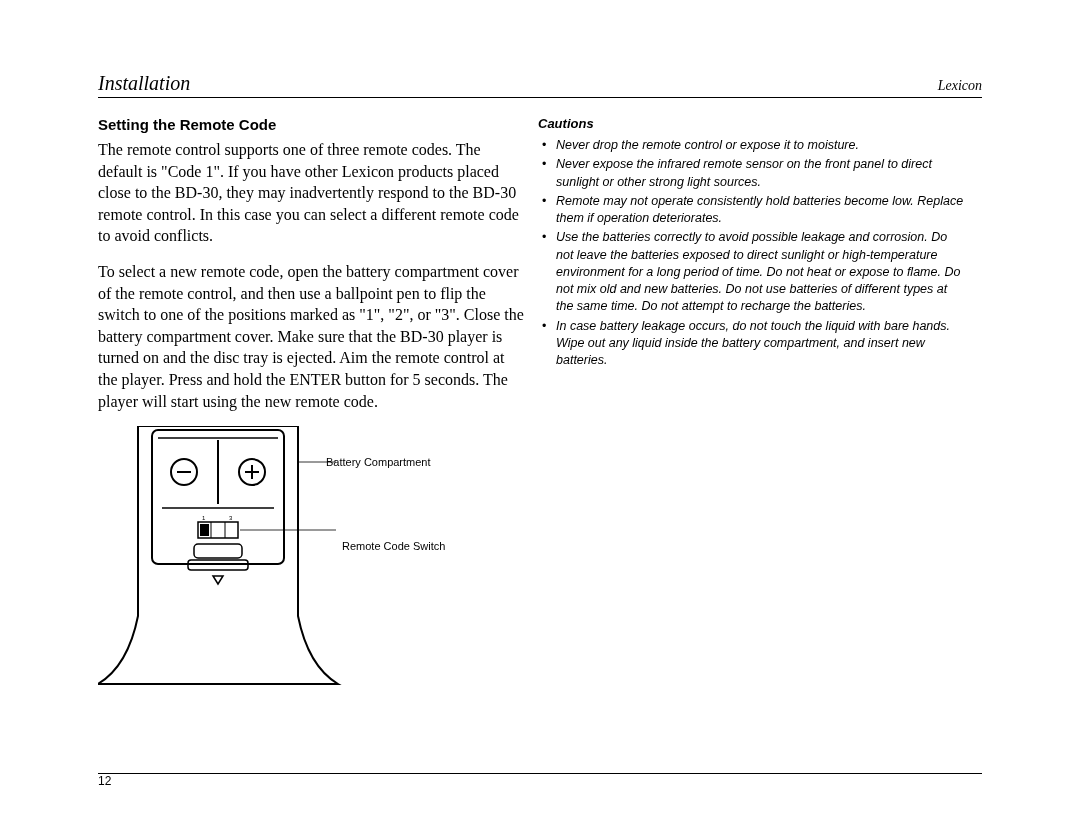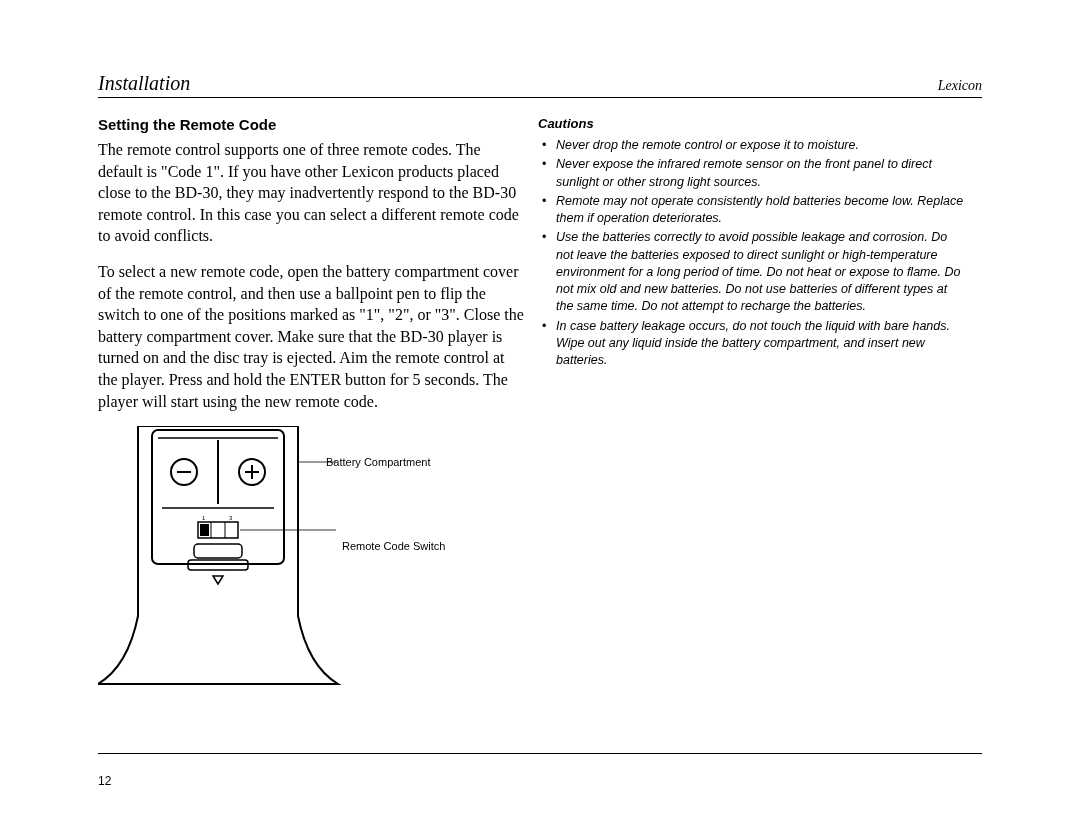--- a/index.html
+++ b/index.html
@@ -95,21 +95,21 @@
     white-space: nowrap;
   }
   .page-number {
     position: absolute;
     left: 98px;
     bottom: 46px;
     font-family: Arial, Helvetica, sans-serif;
     font-size: 12px;
     border-top: 1px solid #000;
     width: 884px;
-    padding-top: 20px;
+    padding-top: 0;
   }
 </style>
 </head>
 <body>
 
 <div class="page">
   <div class="header-row">
     <div class="section-title">Installation</div>
     <div class="brand">Lexicon</div>
   </div>

